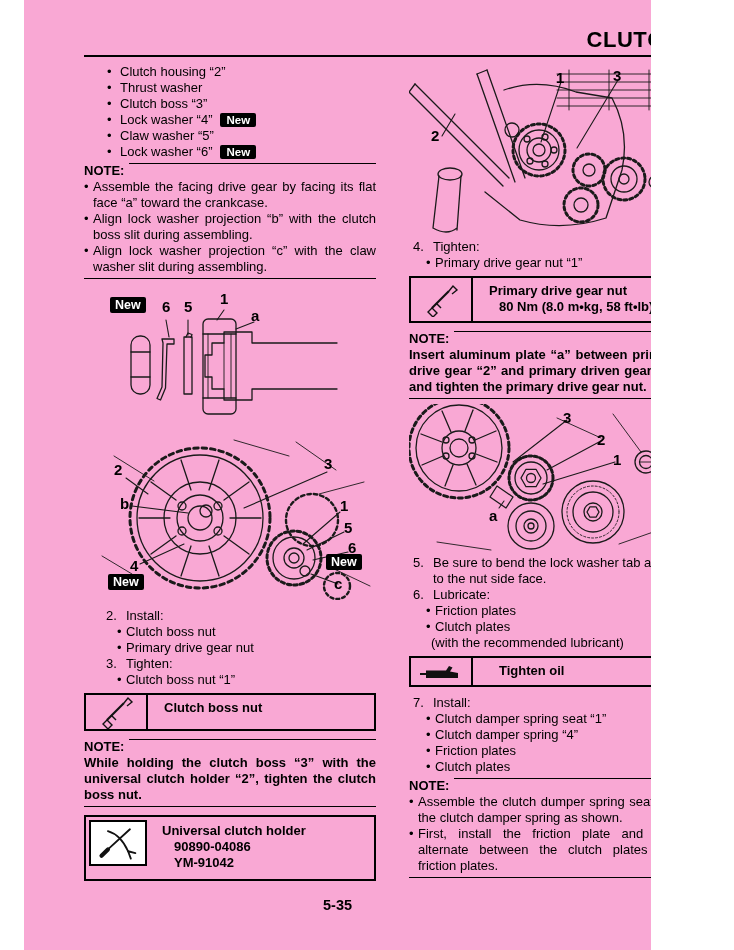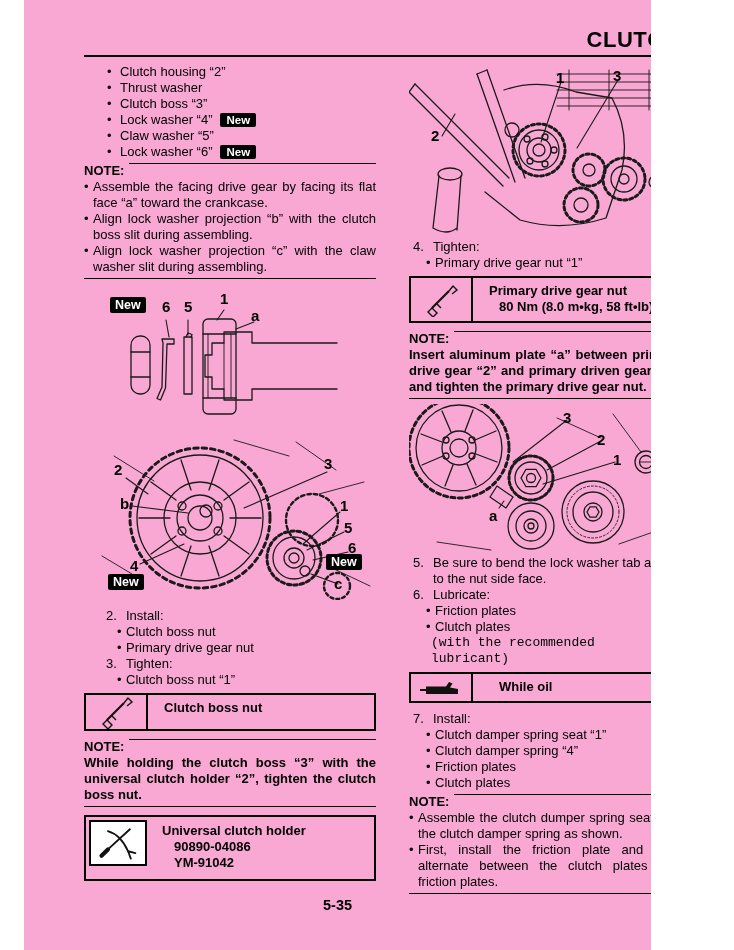--- a/index.html
+++ b/index.html
@@ -42,21 +42,21 @@
   
   .step{display:flex;}
   .step .step-num{flex:none;width:20px;}
   .step p{margin:0;flex:1;}
   .col-left .step{padding-left:22px;}
   .col-right .step{padding-left:4px;}
   .step-bullet{display:flex;align-items:baseline;}
   .step-bullet .dot{width:9px;flex:none;}
   .col-left .step-bullet{padding-left:33px;}
   .col-right .step-bullet{padding-left:17px;}
-  .plain-indent{padding-left:22px;font-family:Liberation Mono, monospace;}
+  .plain-indent{padding-left:22px;}
 
   
   .spec-box{display:flex;border:2.2px solid #000;align-items:stretch;margin-top:5px;}
   .spec-icon{flex:none;width:60px;border-right:2.2px solid #000;
              display:flex;align-items:center;justify-content:center;}
   .spec-body{flex:1;font-weight:bold;padding:5px 6px 6px 16px;line-height:16px;}
   .spec-value{padding-left:10px;}
 
   
   .tool-box{position:relative;border:2.2px solid #000;min-height:53px;margin-top:8px;}
@@ -438,21 +438,21 @@
       <div class="plain-indent">(with the recommended lubricant)</div>
     </div>
 
     <div class="spec-box">
       <div class="spec-icon">
         <svg width="44" height="24" viewBox="0 0 44 24">
           <path d="M1,13 h6 v-2.5 h20 l3,-4.5 3.5,1.5 -2.5,4 8,1.5 v5 l-32,0 v-3 h-6 z" fill="#111"></path>
         </svg>
       </div>
       <div class="spec-body">
-        <div class="spec-value">While oil</div>
+        <div class="spec-value">Tighten oil</div>
       </div>
     </div>
 
     <div class="mt8">
       <div class="step">
           <span class="step-num">7.</span>
           <p>Install:</p>
         </div>
       <div class="step-bullet">
           <span class="dot">•</span>

